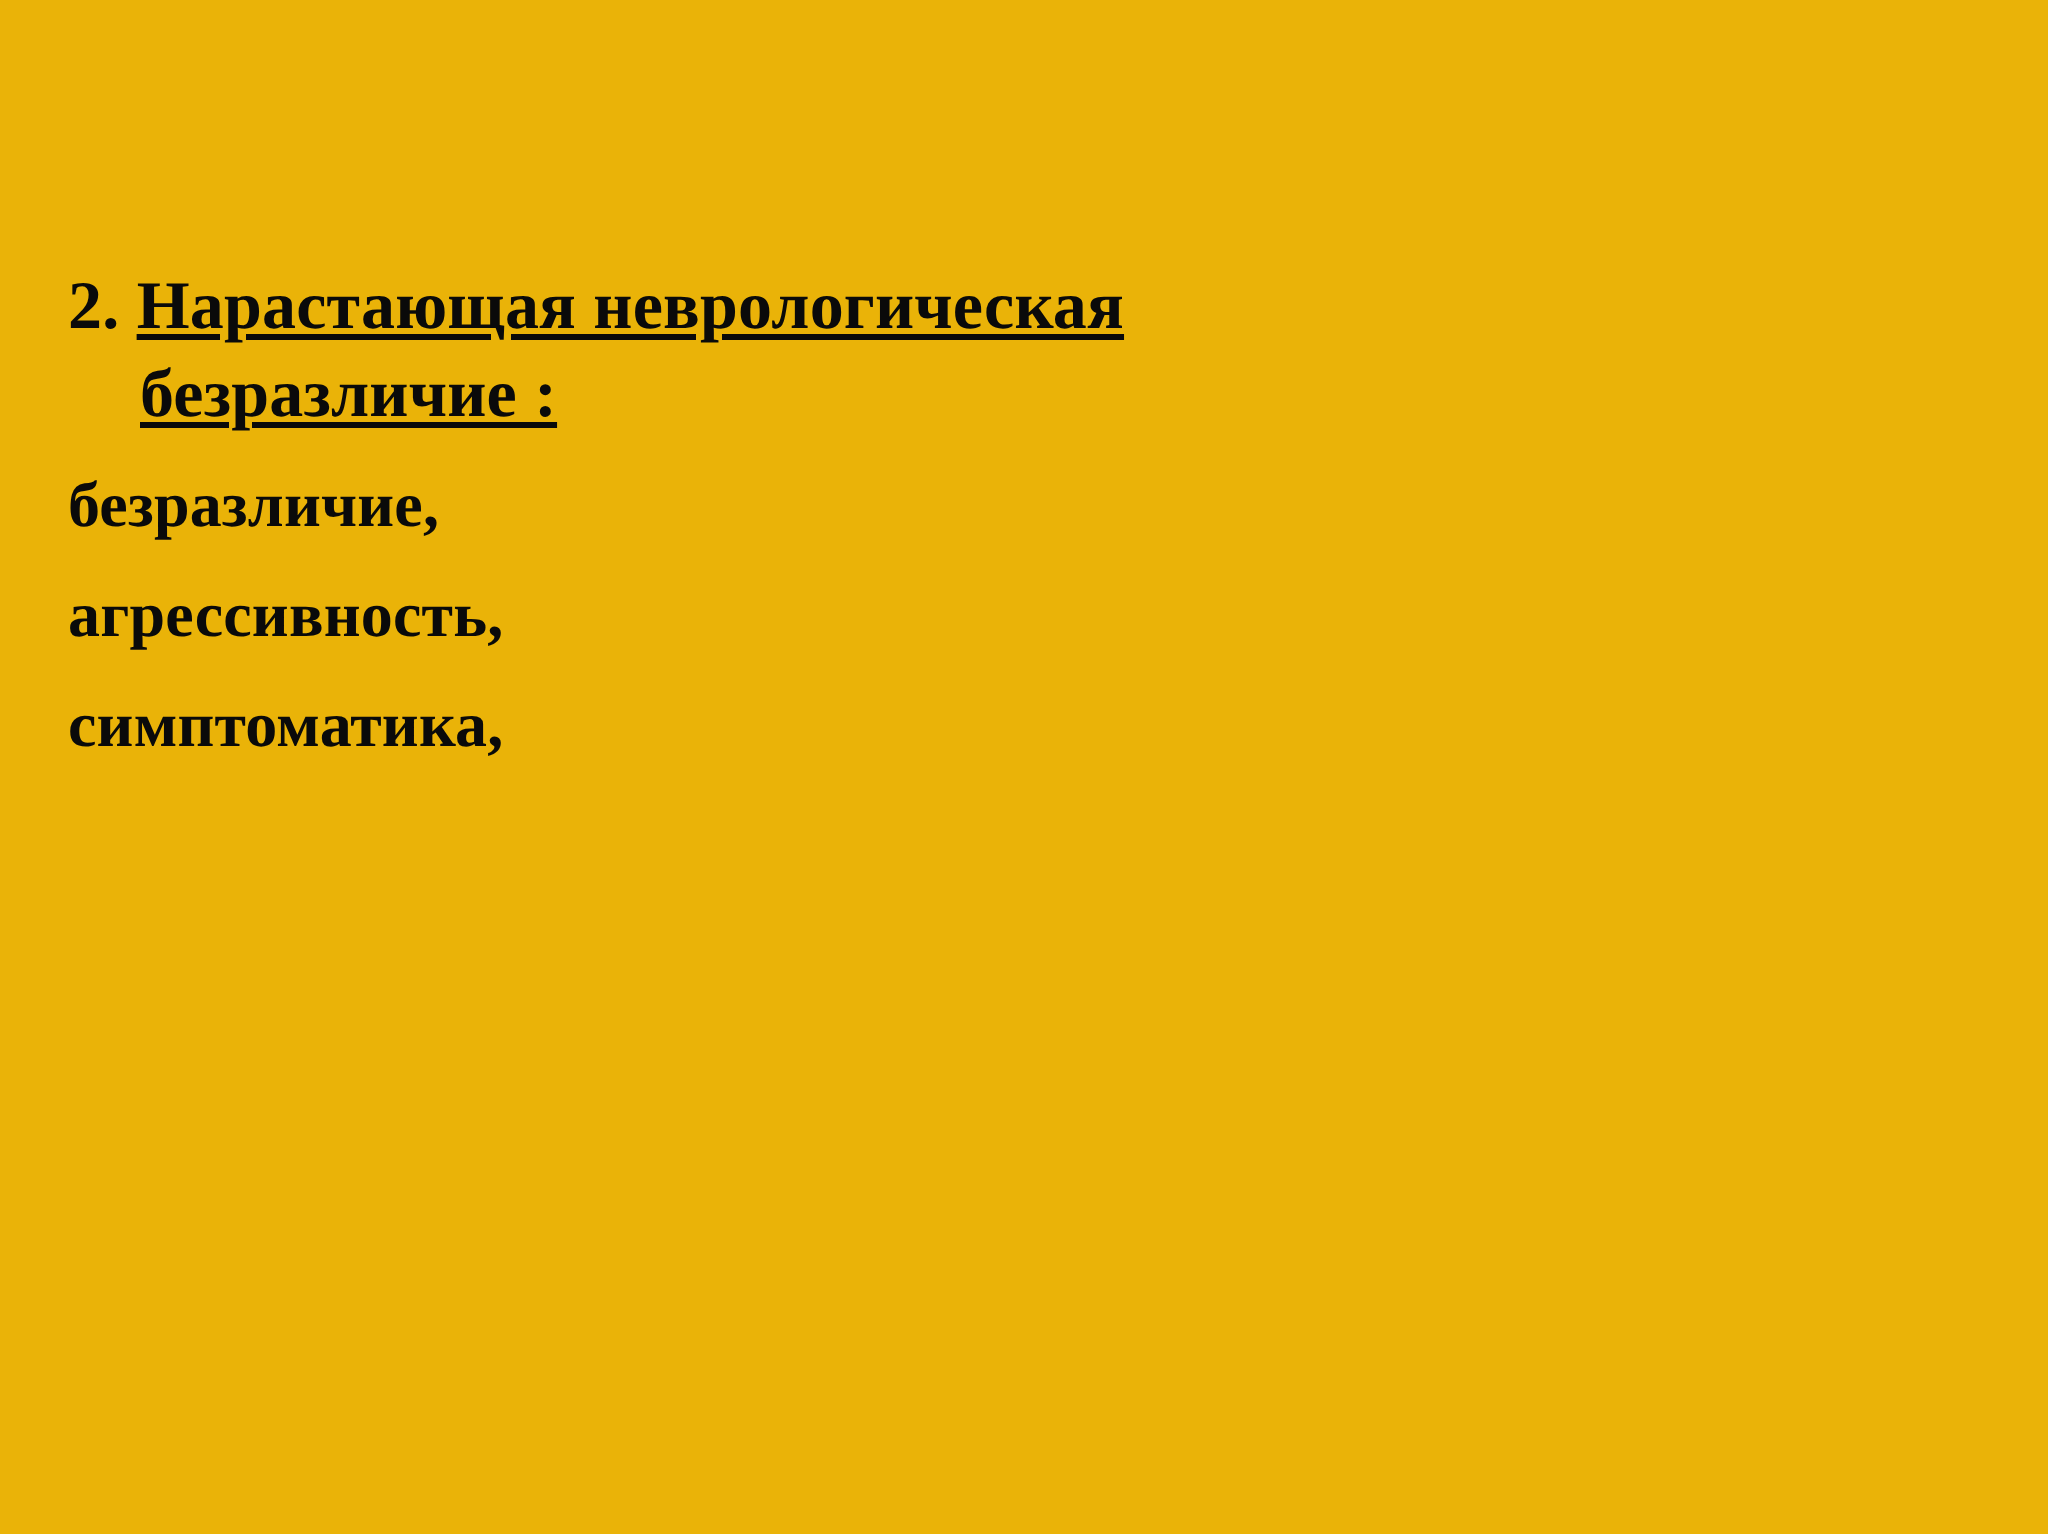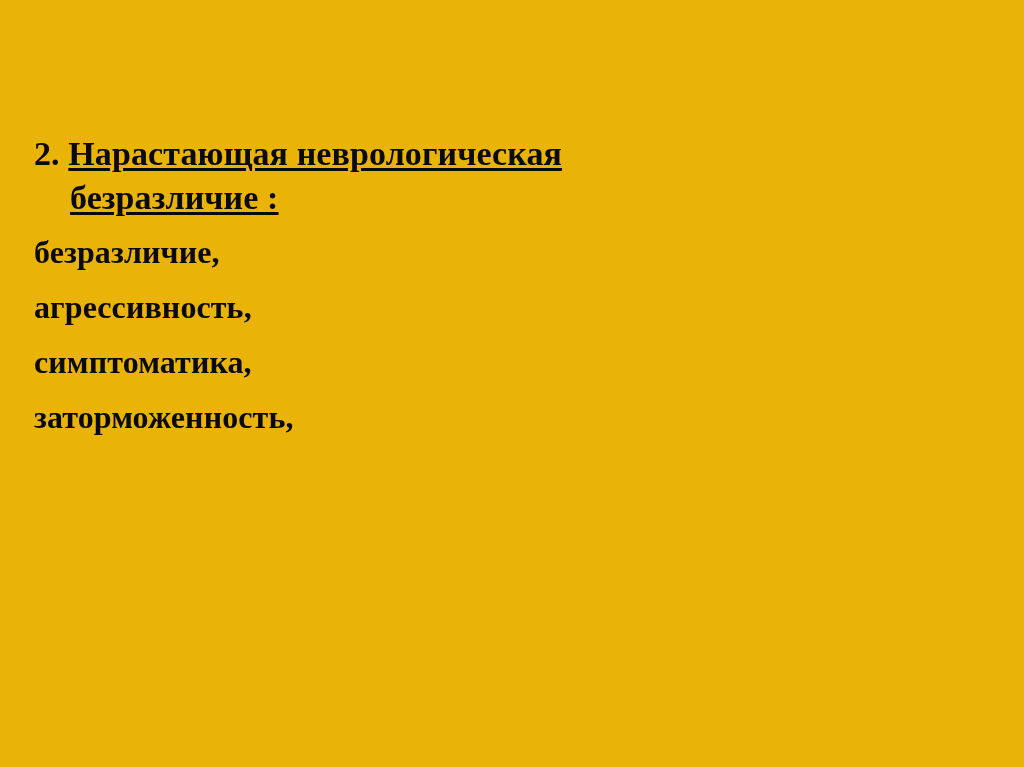--- a/index.html
+++ b/index.html
@@ -67,17 +67,16 @@
     <p class="heading">
       <span class="num">2.</span>
       <span class="underlined">Нарастающая неврологическая</span>
       <span class="line2 underlined">безразличие :</span>
     </p>
 
     <ul class="symptom-list">
       <li>безразличие,</li>
       <li>агрессивность,</li>
       <li>симптоматика,</li>
-      <li>заторможенность,</li>
     </ul>
 
   </div>
 </div>
 
 </body></html>

